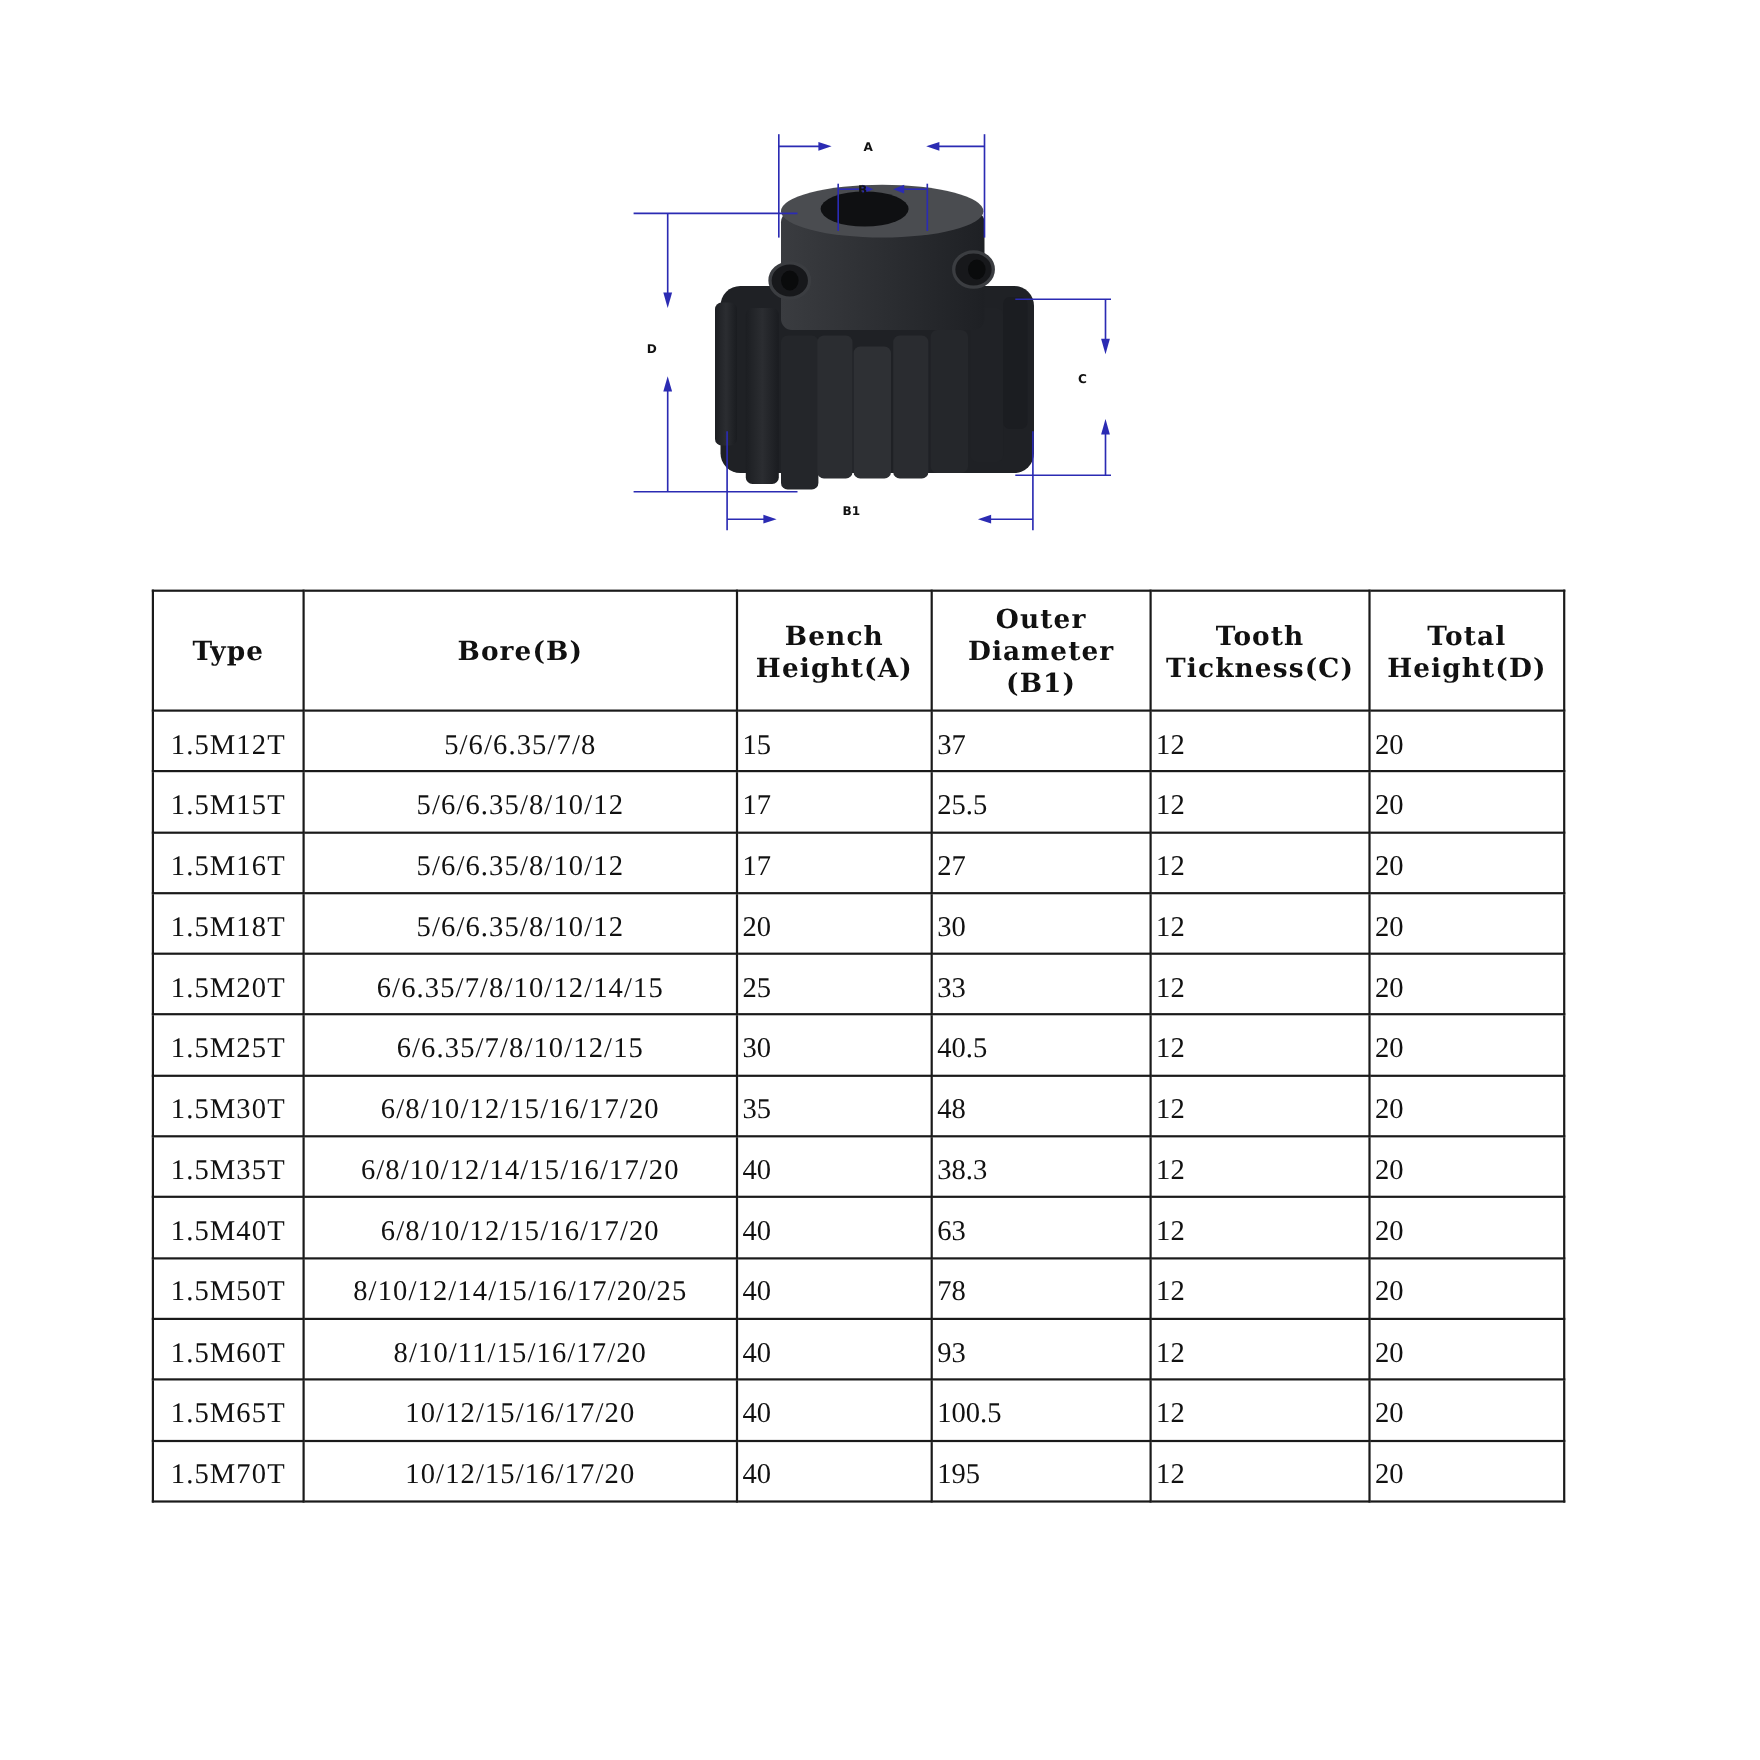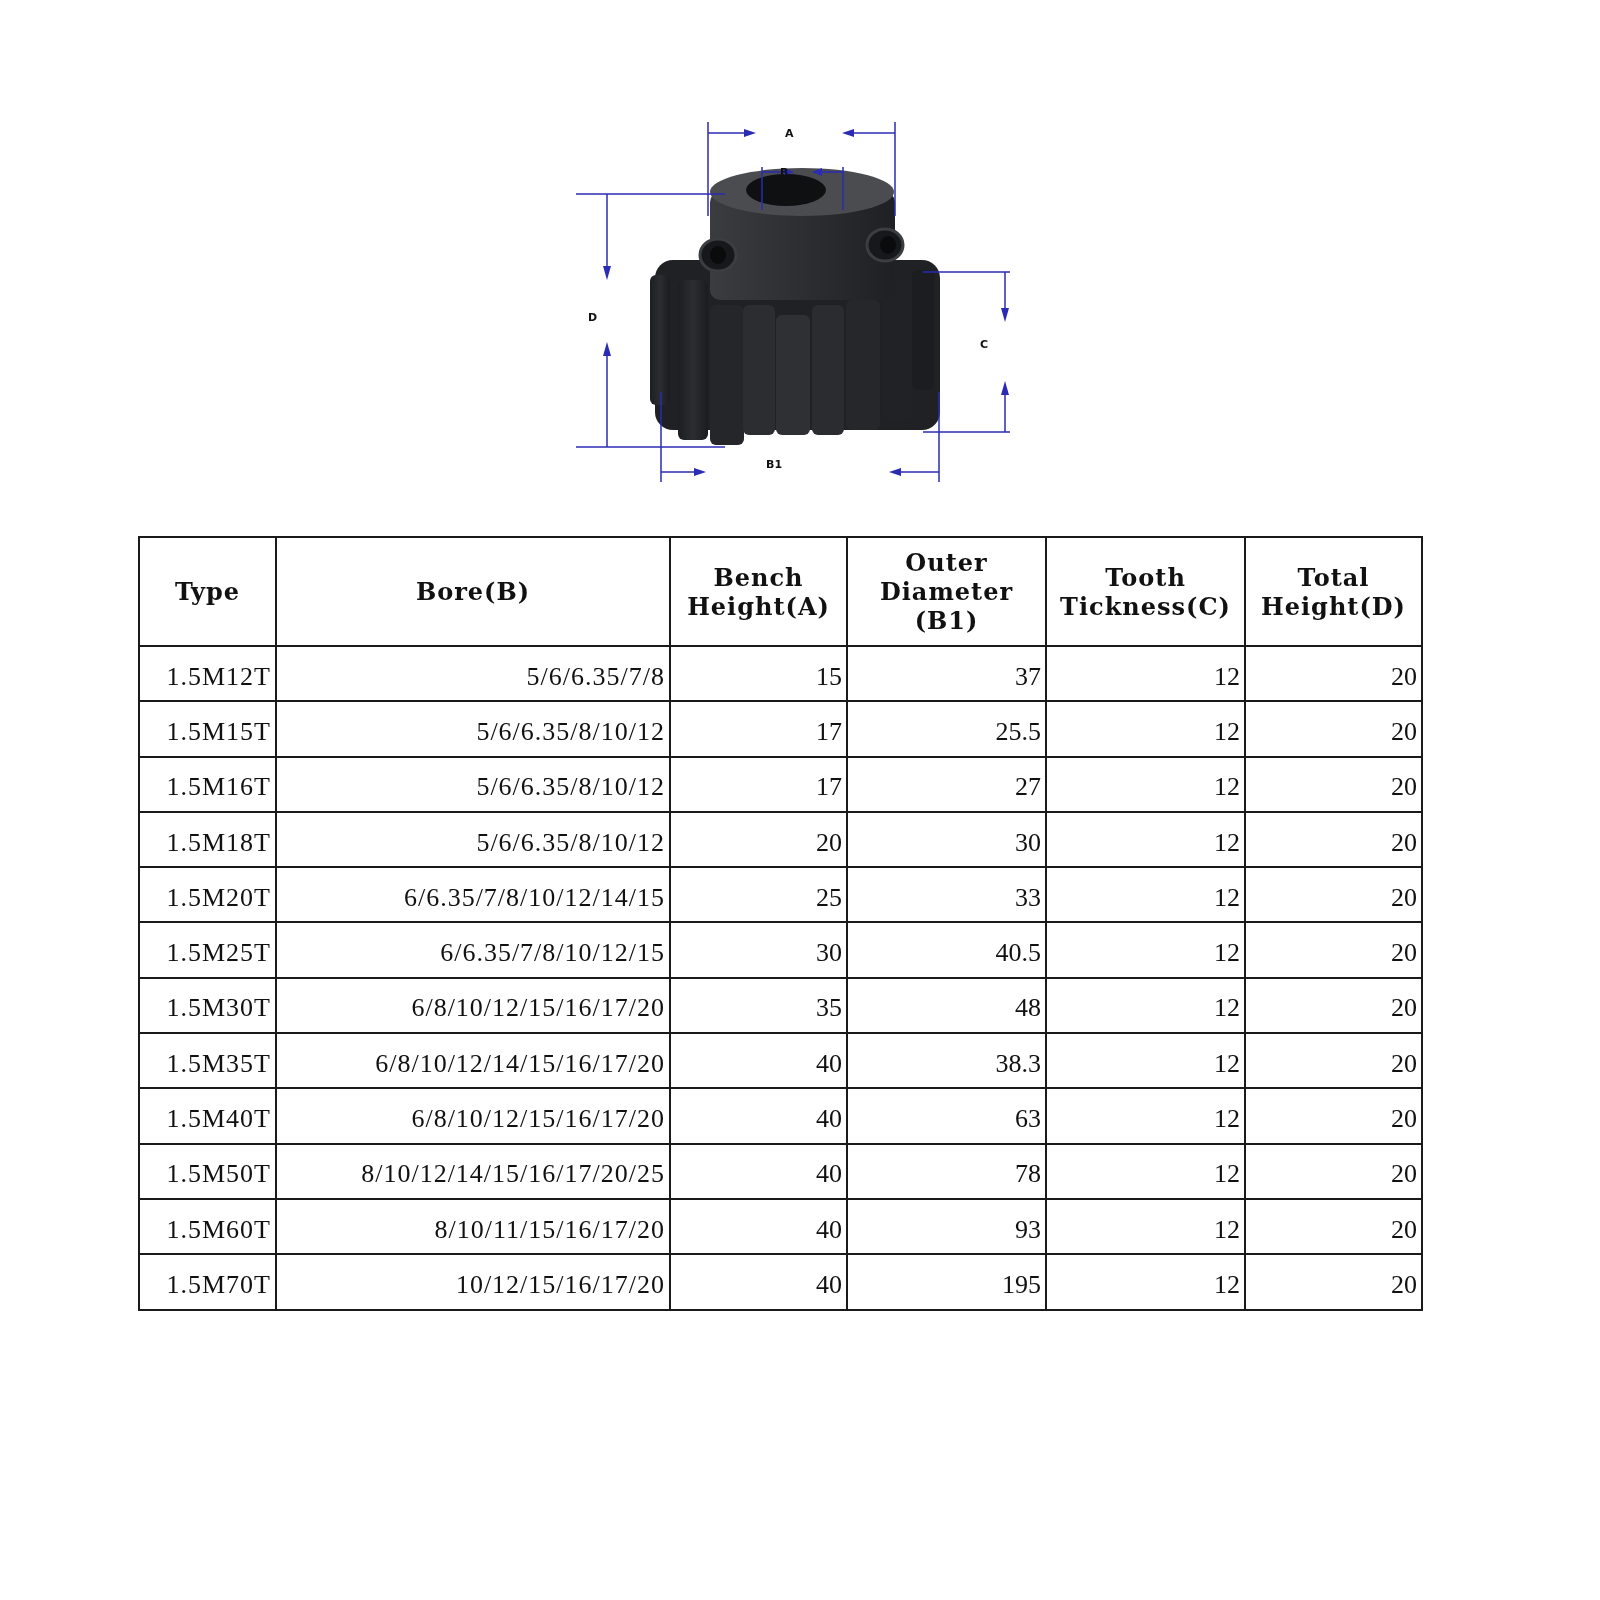--- a/index.html
+++ b/index.html
@@ -27,22 +27,22 @@
       font-family: "DejaVu Serif", "Liberation Serif", serif;
       letter-spacing: 1px;
     }
     table.spec td {
       height: 55.3px;
       font-size: 26px;
       font-family: "Liberation Serif", "DejaVu Serif", serif;
       vertical-align: middle;
       padding-top: 6px;
     }
-    td.type, td.bore { text-align: right; padding-left: 3px; letter-spacing: 1px; }
-    td.num { text-align: right; padding-right: 4px; }
+    td.type, td.bore { text-align: center; padding-left: 3px; letter-spacing: 1px; }
+    td.num { text-align: left; padding-right: 4px; }
     col.c-type { width: 137px; }
     col.c-bore { width: 394px; }
     col.c-a { width: 177px; }
     col.c-b1 { width: 199px; }
     col.c-c { width: 199px; }
     col.c-d { width: 177px; }
   </style>
 </head>
 <body>
 
@@ -250,20 +250,28 @@
       </tr>
     <tr>
         <td class="type">1.5M60T</td>
         <td class="bore">8/10/11/15/16/17/20</td>
         <td class="num">40</td>
         <td class="num">93</td>
         <td class="num">12</td>
         <td class="num">20</td>
       </tr>
     <tr>
+        <td class="type">1.5M65T</td>
+        <td class="bore">10/12/15/16/17/20</td>
+        <td class="num">40</td>
+        <td class="num">100.5</td>
+        <td class="num">12</td>
+        <td class="num">20</td>
+      </tr>
+    <tr>
         <td class="type">1.5M70T</td>
         <td class="bore">10/12/15/16/17/20</td>
         <td class="num">40</td>
         <td class="num">195</td>
         <td class="num">12</td>
         <td class="num">20</td>
       </tr>
   </tbody>
 </table>
 

